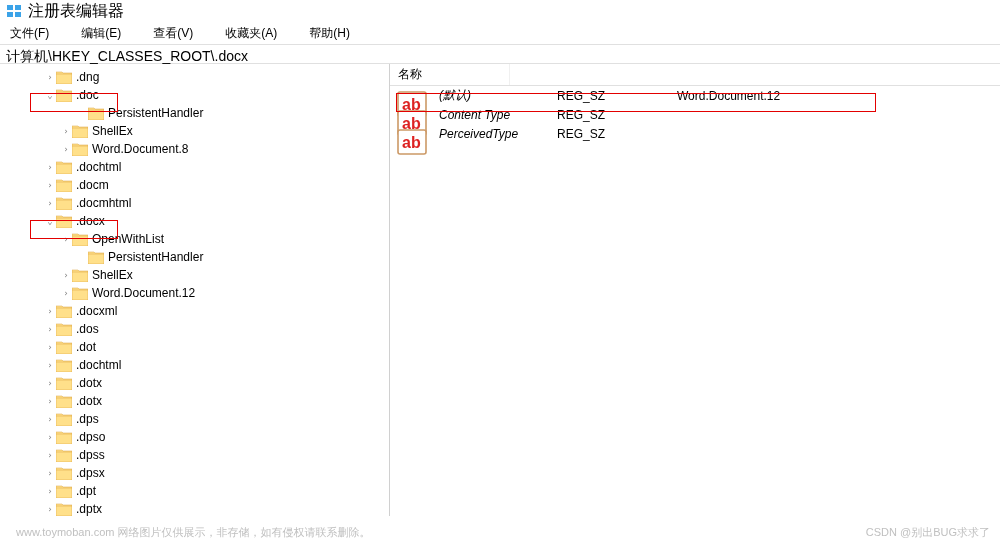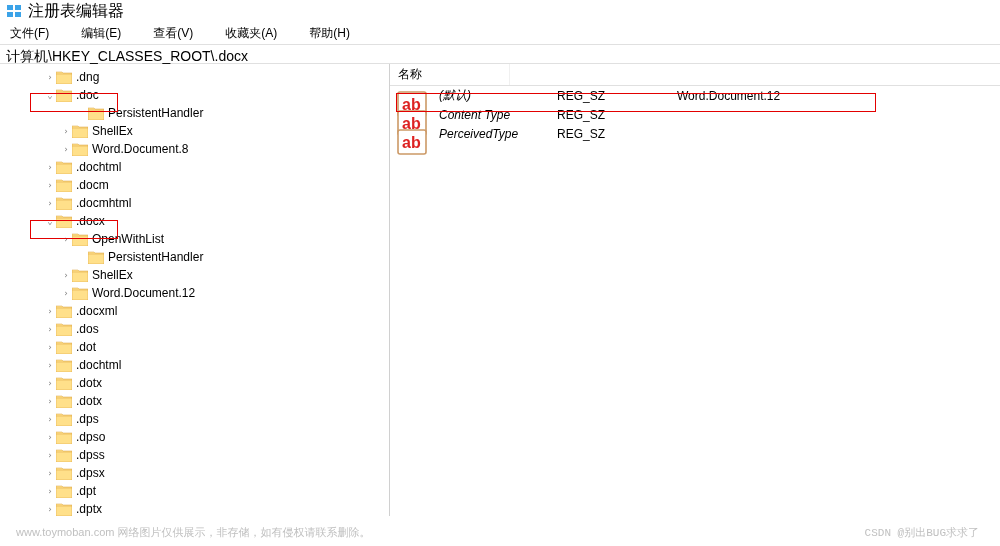--- a/index.html
+++ b/index.html
@@ -113,21 +113,21 @@
     }
     .list-cell { padding: 1px 4px; }
     .list-cell.col-name { width: 114px; padding-left: 0; font-style: italic; }
     .watermark {
       position: absolute;
       bottom: 6px;
       font-size: 11px;
       color: #c0c0c0;
     }
     .watermark-left { left: 16px; }
-    .watermark-right { right: 21px; font-family: Liberation Mono, monospace; }
+    .watermark-right { right: 10px; }
     .hl1 { top: 93px; left: 30px; width: 88px; height: 19px; }
     .hl2 { top: 220px; left: 30px; width: 88px; height: 19px; }
     .hl3 { top: 93px; left: 396px; width: 480px; height: 19px; }
   </style>
 </head>
 <body>
 
 <div class="title-bar">
   <span class="app-icon">
     <svg viewBox="0 0 16 16">

